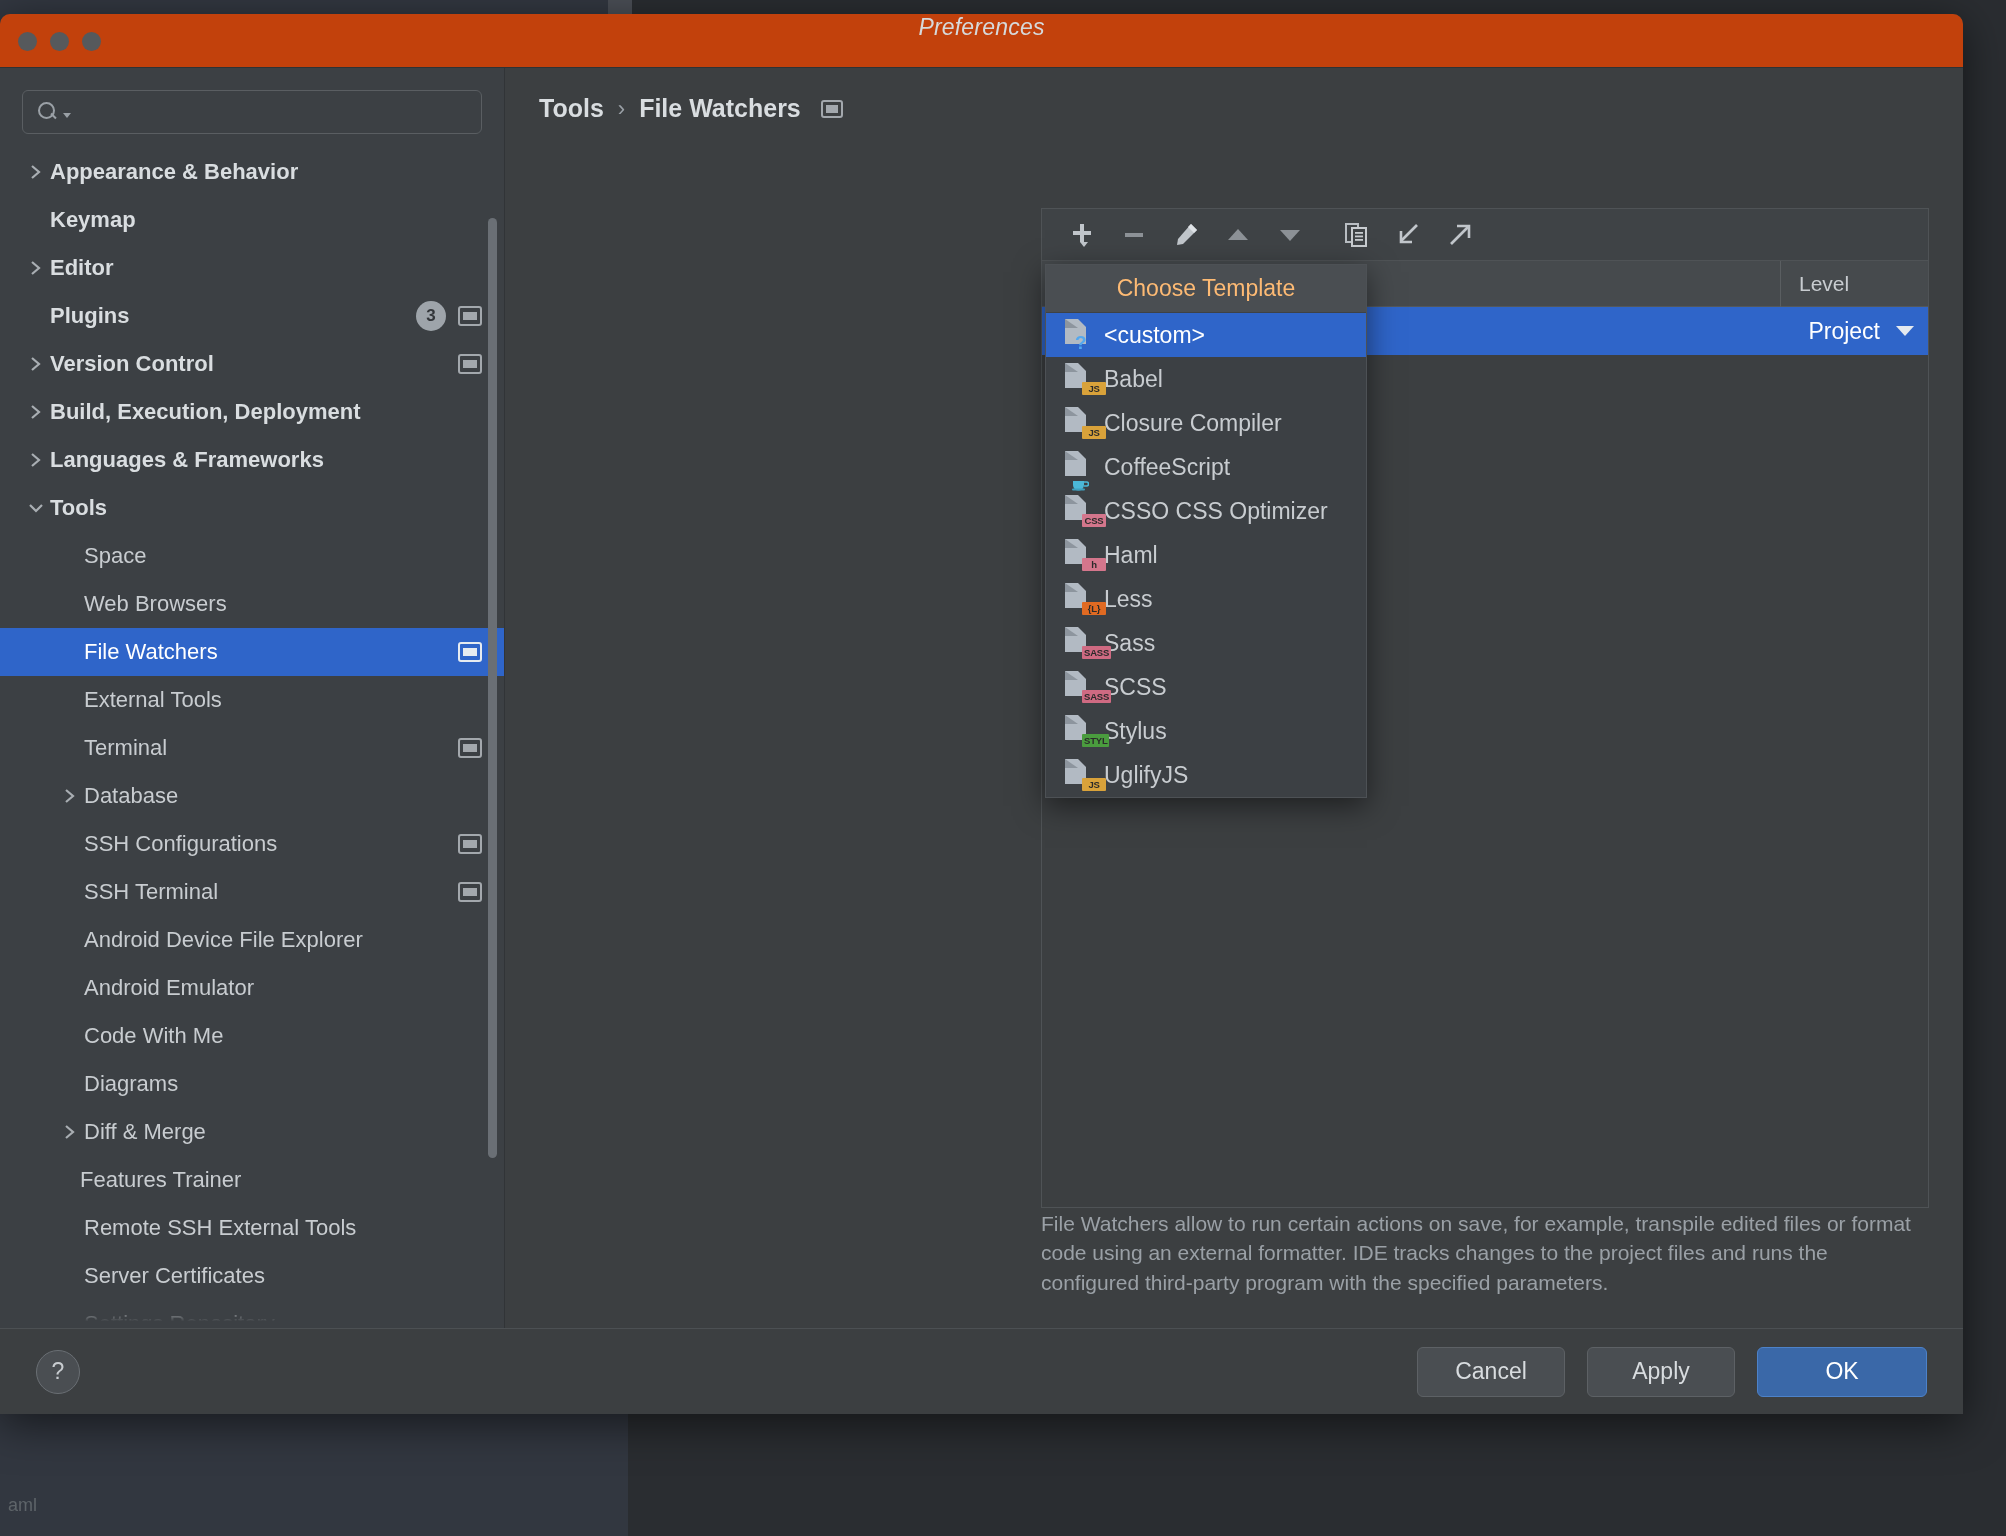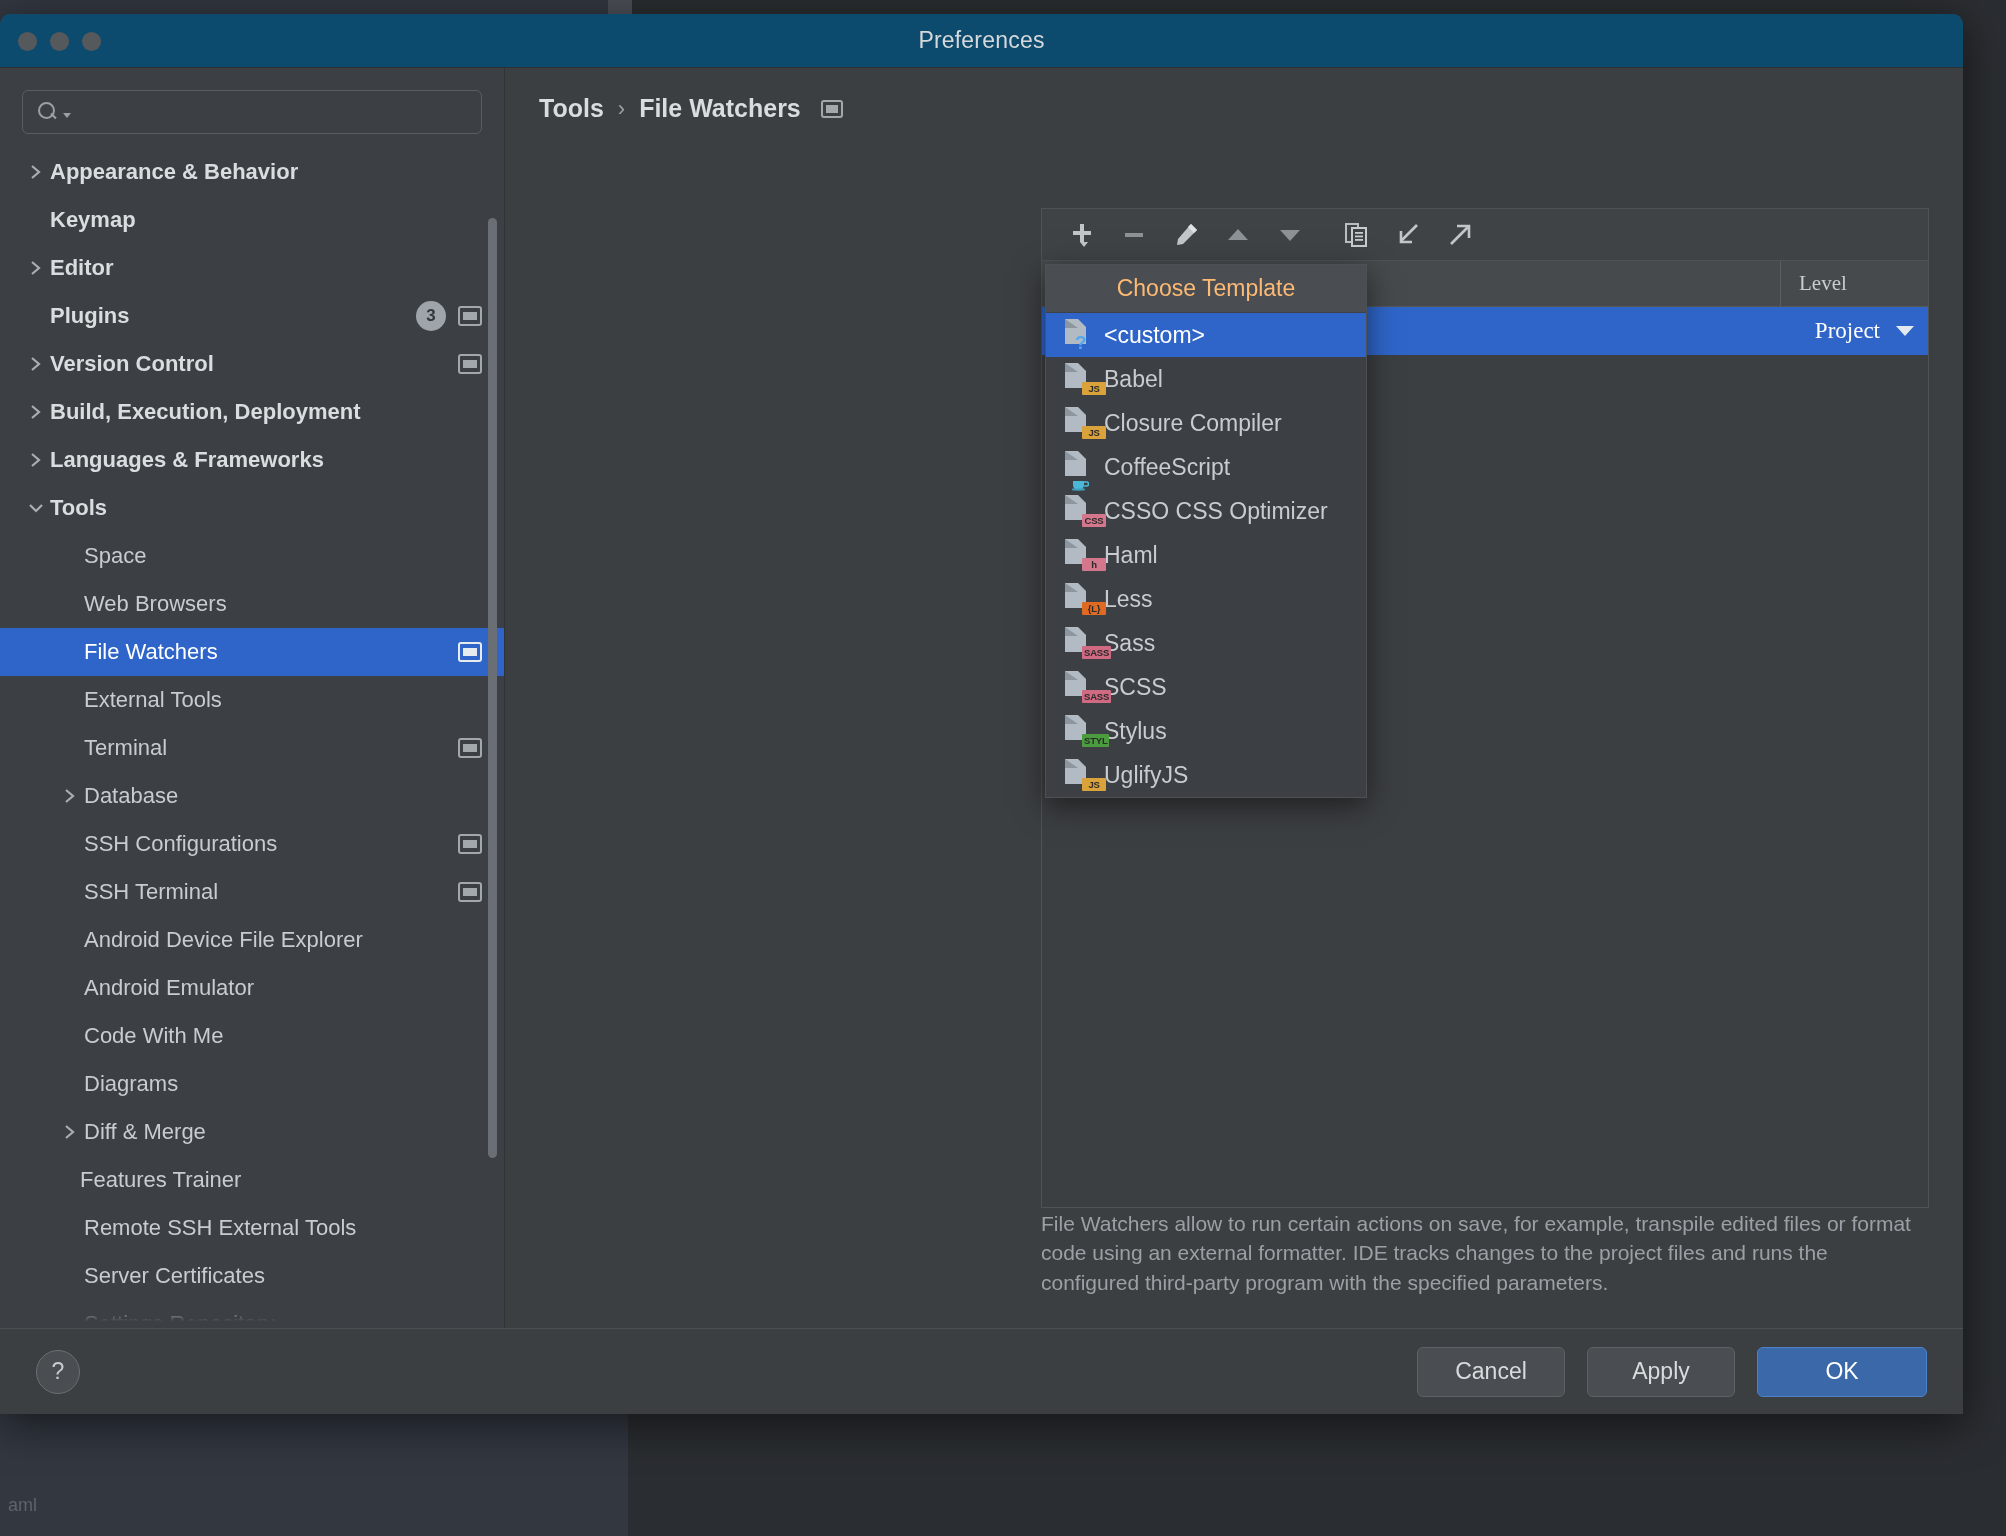--- a/index.html
+++ b/index.html
@@ -34,23 +34,23 @@
     position: absolute; left: 0; top: 14px;
     width: 1963px; height: 1400px;
     background: #3c3f41;
     border-radius: 10px 10px 0 0;
     box-shadow: 0 10px 44px rgba(0,0,0,.55);
     overflow: hidden;
   }
 
   .titlebar {
     position: relative; height: 54px;
-    background: #0c4a6e;
+    background: #c2410c;
     border-bottom: 1px solid #2f3234;
-    display: flex; align-items: center; justify-content: center;
+    display: flex; align-items: flex-start; justify-content: center; font-style: italic;
   }
   .traffic { position: absolute; left: 18px; top: 0; height: 54px; display: flex; align-items: center; gap: 13px; }
   .traffic span { width: 19px; height: 19px; border-radius: 50%; background: #56595c; display: block; }
   .title-text { font-size: 23px; color: #d6d9db; letter-spacing: .2px; }
 
   .body-wrap { display: flex; height: 1260px; }
 
   
   .sidebar {
     width: 505px; background: #3c4044;
@@ -130,21 +130,21 @@
   .bc-win-icon {
     width: 22px; height: 18px; border: 2px solid #a3a8ad; border-radius: 3px; position: relative;
     margin-left: 6px;
   }
   .bc-win-icon::after {
     content: ""; position: absolute; left: 3px; top: 3px; right: 3px; bottom: 3px; background: #a3a8ad;
   }
 
   .panel {
     position: absolute; left: 536px; top: 140px; right: 34px; bottom: 120px;
-    background: #3c3f41; border: 1px solid #4f5356; font-family: Liberation Serif, serif;
+    background: #3c3f41; border: 1px solid #4f5356;
   }
   .toolbar {
     height: 52px; border-bottom: 1px solid #4f5356;
     display: flex; align-items: center; gap: 0; padding-left: 14px;
     background: #3f4346;
   }
   .tb-btn {
     width: 52px; height: 52px; display: flex; align-items: center; justify-content: center;
     color: #b9bec3;
   }

